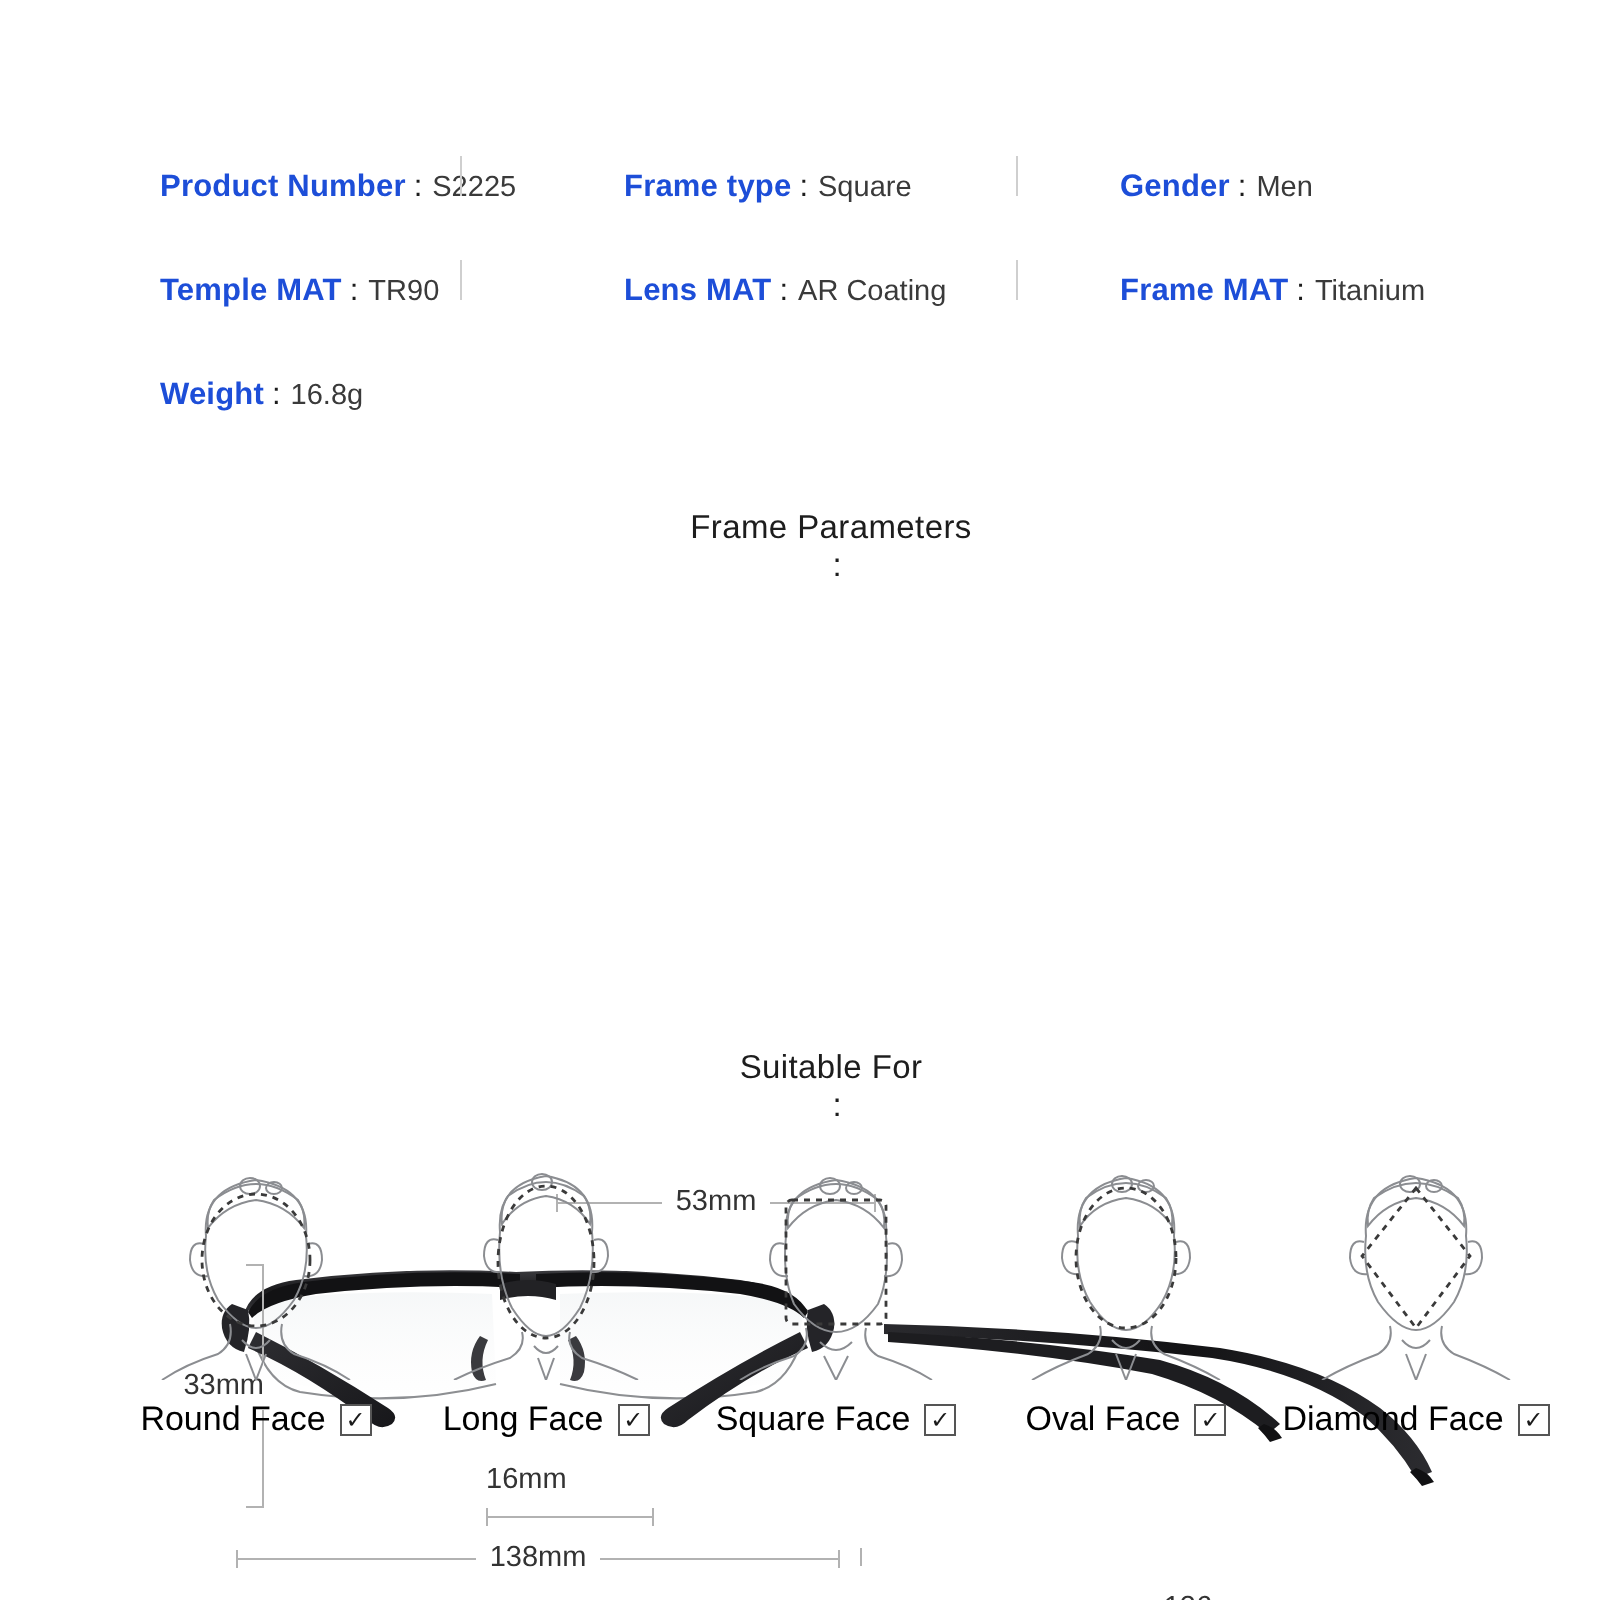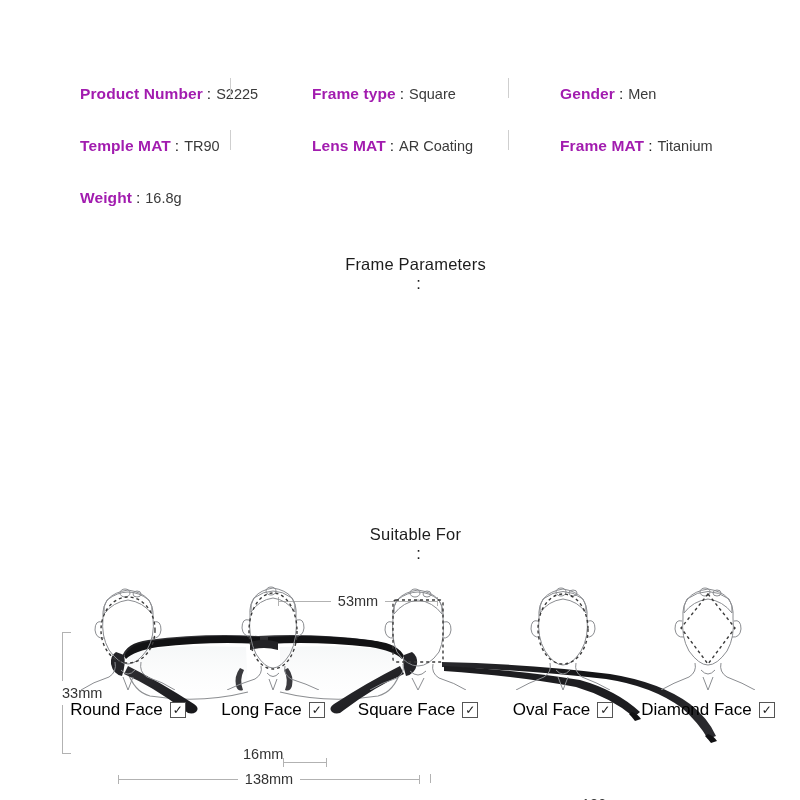--- a/index.html
+++ b/index.html
@@ -31,21 +31,21 @@
     align-items: baseline;
     position: relative;
   }
   .spec-cell.c1 { width: 232px; }
   .spec-cell.c2 { width: 248px; }
   .spec-cell.c3 { width: 220px; }
 
   .spec-label {
     font-size: 15.5px;
     font-weight: 600;
-    color: #a21caf;
+    color: #1d4ed8;
     letter-spacing: .1px;
     white-space: nowrap;
   }
   .spec-colon {
     font-size: 15.5px;
     color: #1d1d1d;
     margin: 0 5px 0 4px;
   }
   .spec-value {
     font-size: 14.5px;
@@ -121,21 +121,21 @@
     color: #333;
     padding: 0 7px;
     white-space: nowrap;
     line-height: 1;
   }
 
   .dim-v {
     position: absolute;
     display: flex;
     flex-direction: column;
-    align-items: flex-start;
+    align-items: flex-end;
     width: 70px;
   }
   .dim-v .cap {
     width: 9px;
     height: 1px;
     background: #b2b2b2;
   }
   .dim-v .bar {
     flex: 1;
     width: 1px;
@@ -150,21 +150,21 @@
     background: #fff;
   }
 
   
   .glasses-area {
     position: absolute;
     left: 0; top: 290px;
     width: 800px; height: 225px;
   }
   #dim-53  { left: 278px; top: 303px; width: 160px; }
-  #dim-16  { left: 243px; top: 443px; width: 84px; flex-direction: row; height: 34px; align-items: flex-end; }
+  #dim-16  { left: 243px; top: 443px; width: 84px; flex-direction: column; height: 34px; align-items: flex-start; }
   #dim-16 .lbl {
     font-size: 14.5px; color: #333; line-height: 1; margin-bottom: 6px;
   }
   #dim-16 .line-row { display: flex; align-items: center; width: 100%; }
   #dim-16 .line-row .bar { flex: 1; height: 1px; background: #b2b2b2; }
   #dim-16 .line-row .cap-l, #dim-16 .line-row .cap-r { width: 1px; height: 9px; background: #b2b2b2; }
 
   #dim-138 { left: 118px; top: 481px; width: 302px; }
   #dim-136 { left: 440px; top: 506px; width: 332px; }
   #dim-33  { left: 62px;  top: 342px; height: 122px; }

